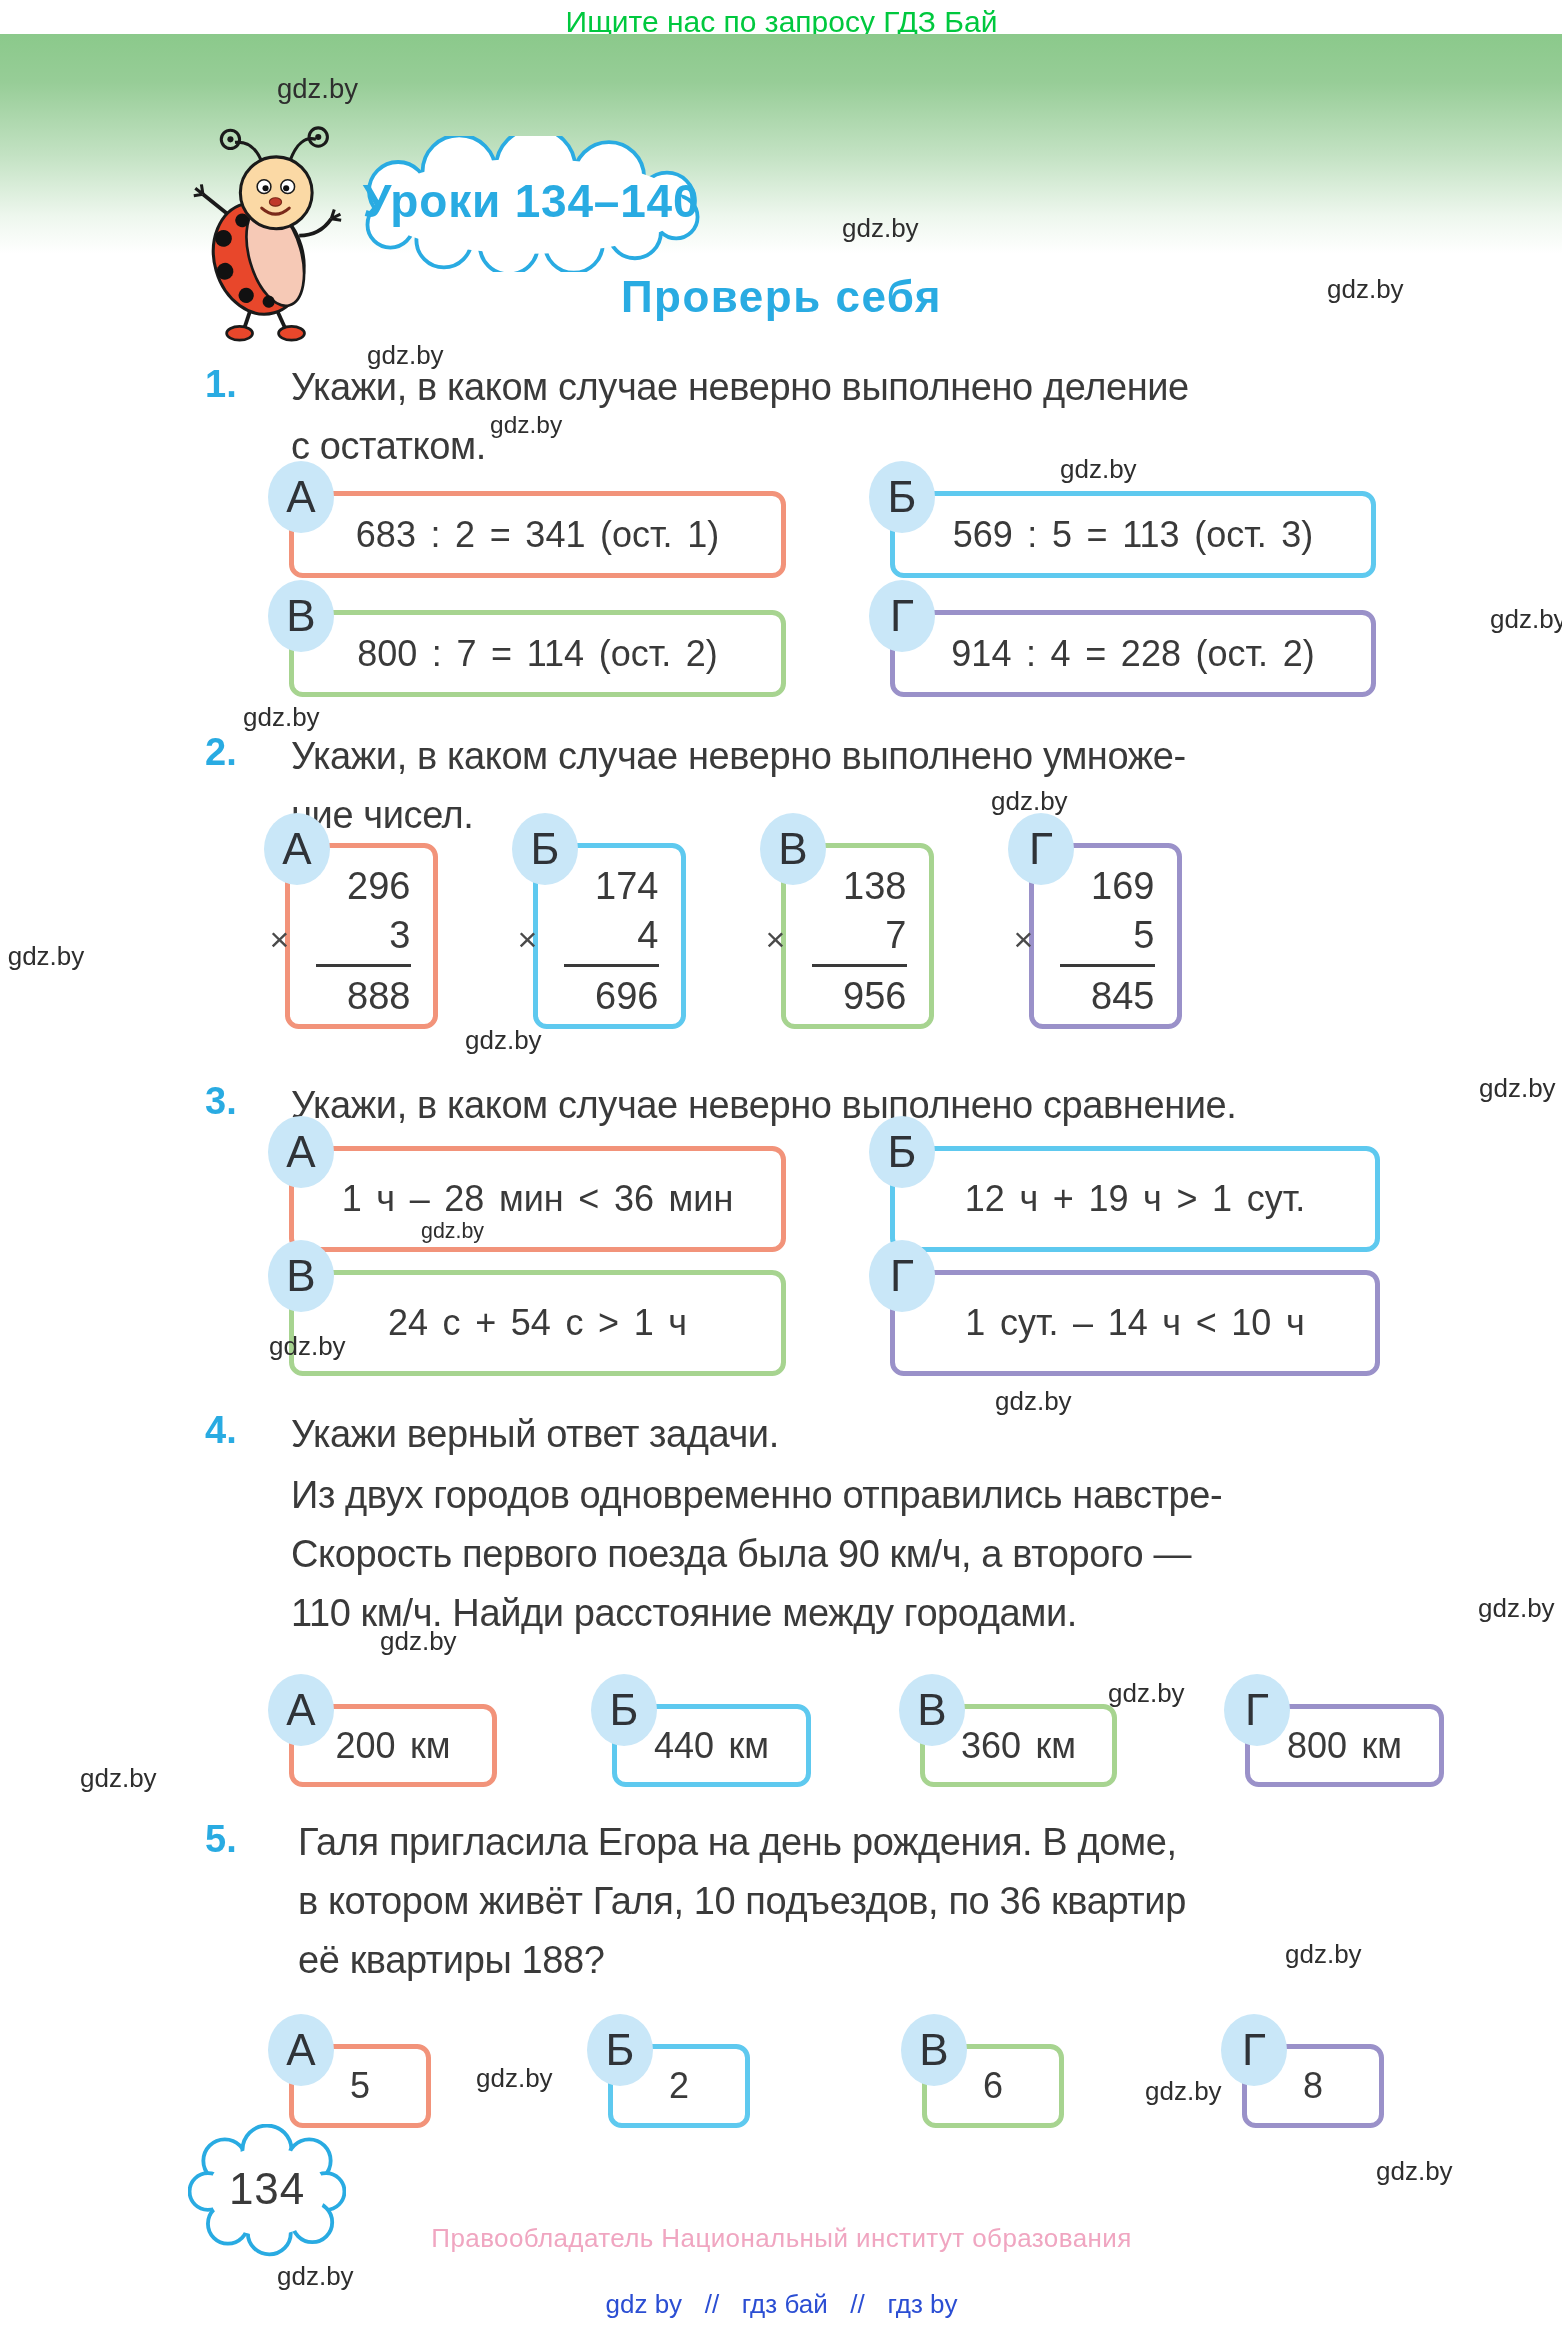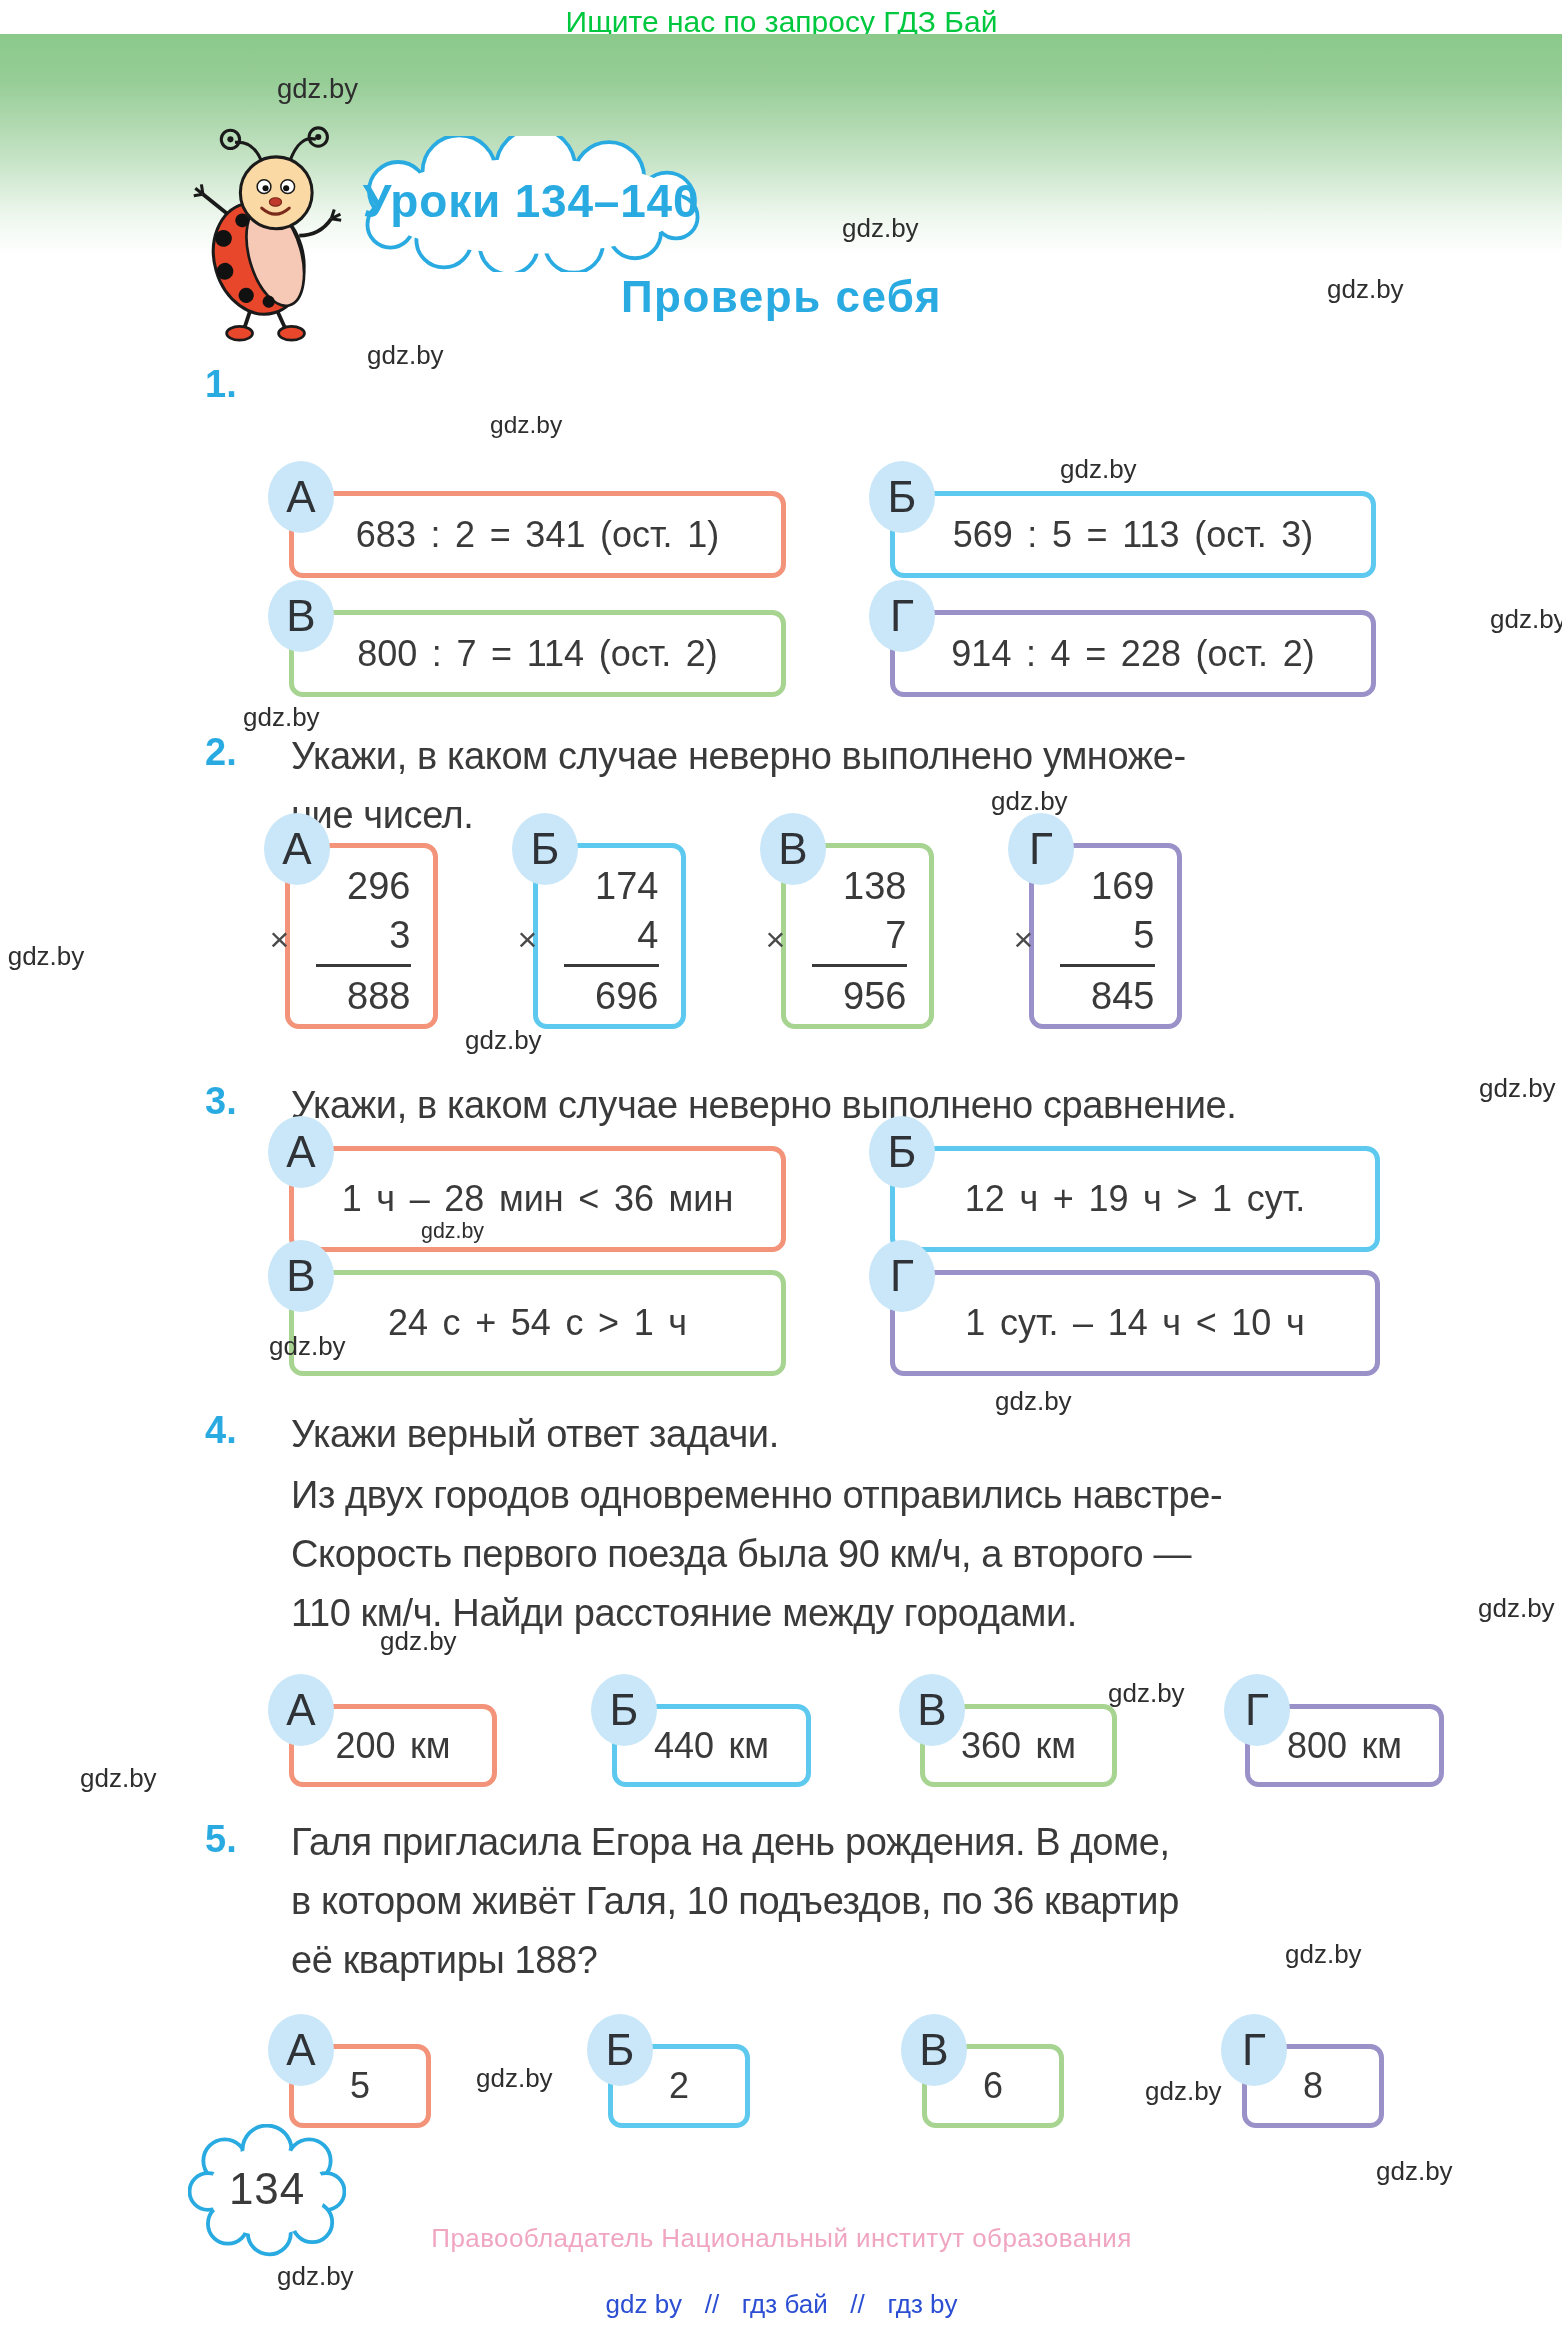--- a/index.html
+++ b/index.html
@@ -150,20 +150,24 @@
         <circle cx="436" cy="106" r="28"></circle>
       </g>
       <ellipse cx="245" cy="92" rx="202" ry="62" fill="#ffffff"></ellipse>
     </svg>
     <div class="cloud-label">Уроки 134–140</div>
   </div>
 
   <div class="page-title">Проверь себя</div>
 
   <div class="ex-num" style="left:205px; top:363px;">1.</div>
+  <div class="ex-text" style="left:291px; top:358px;">
+    <div>Укажи, в каком случае неверно выполнено деление</div>
+    <div>с остатком.</div>
+  </div>
 
   <div class="opt b-a" style="left:289px; top:491px; width:497px; height:87px;">
     <div class="badge">А</div>
     <span>683 : 2 = 341 (ост. 1)</span>
   </div>
   <div class="opt b-b" style="left:890px; top:491px; width:486px; height:87px;">
     <div class="badge">Б</div>
     <span>569 : 5 = 113 (ост. 3)</span>
   </div>
   <div class="opt b-v" style="left:289px; top:610px; width:497px; height:87px;">
@@ -273,21 +277,21 @@
   <div class="opt b-v" style="left:920px; top:1704px; width:197px; height:83px;">
     <div class="badge">В</div>
     <span>360 км</span>
   </div>
   <div class="opt b-g" style="left:1245px; top:1704px; width:199px; height:83px;">
     <div class="badge">Г</div>
     <span>800 км</span>
   </div>
 
   <div class="ex-num" style="left:205px; top:1818px;">5.</div>
-  <div class="ex-text" style="left:291px; top:1813px;">
+  <div class="ex-text" style="left:298px; top:1813px;">
     <div>Галя пригласила Егора на день рождения. В доме,</div>
     <div>в котором живёт Галя, 10 подъездов, по 36 квартир</div>
     <div>её квартиры 188?</div>
   </div>
 
   <div class="opt b-a" style="left:289px; top:2044px; width:142px; height:84px;">
     <div class="badge">А</div>
     <span>5</span>
   </div>
   <div class="opt b-b" style="left:608px; top:2044px; width:142px; height:84px;">

